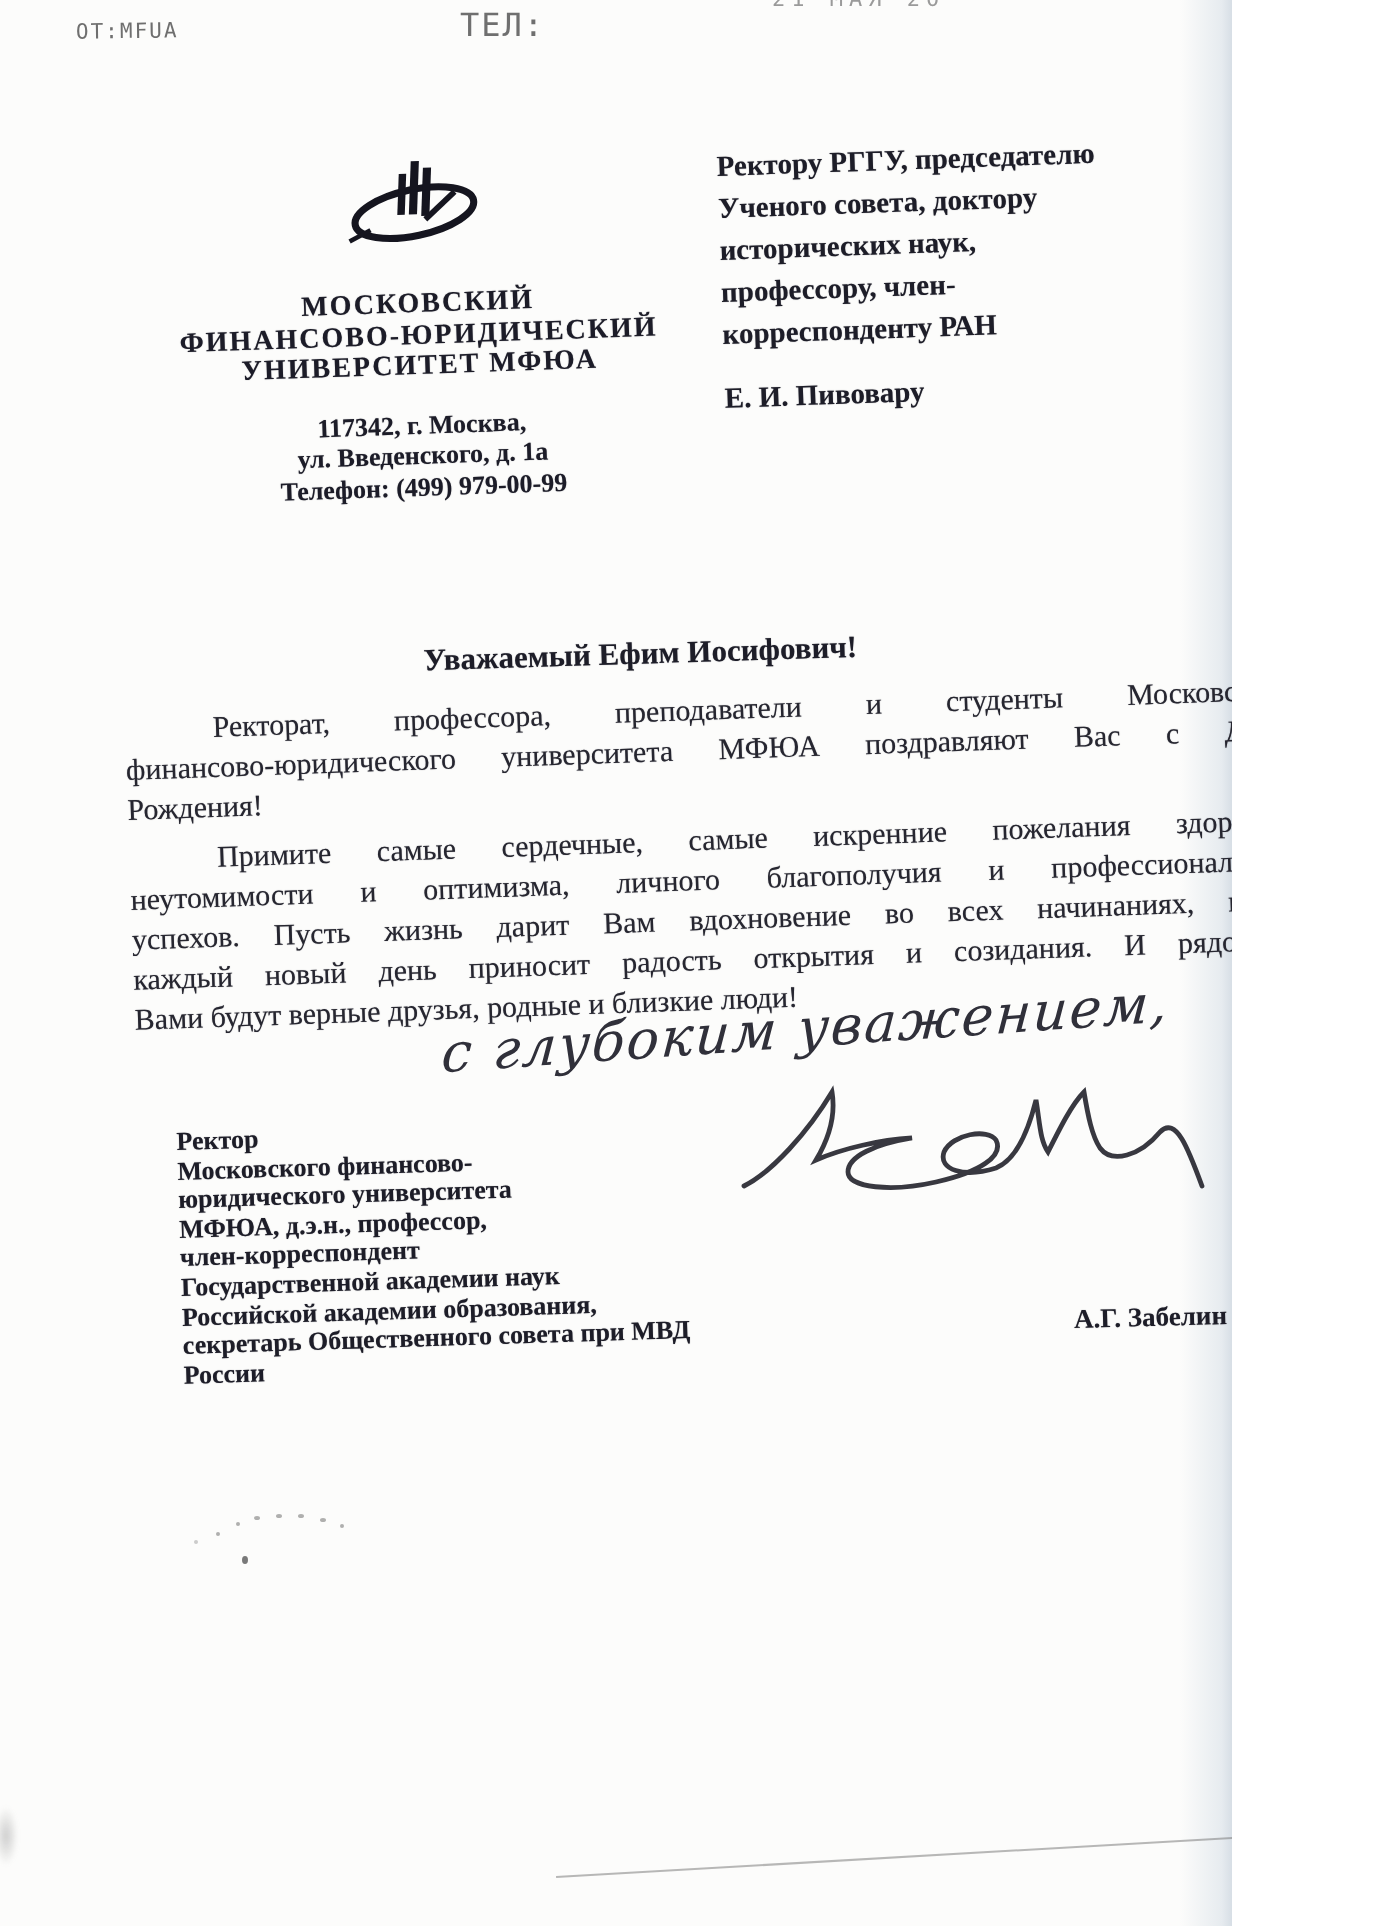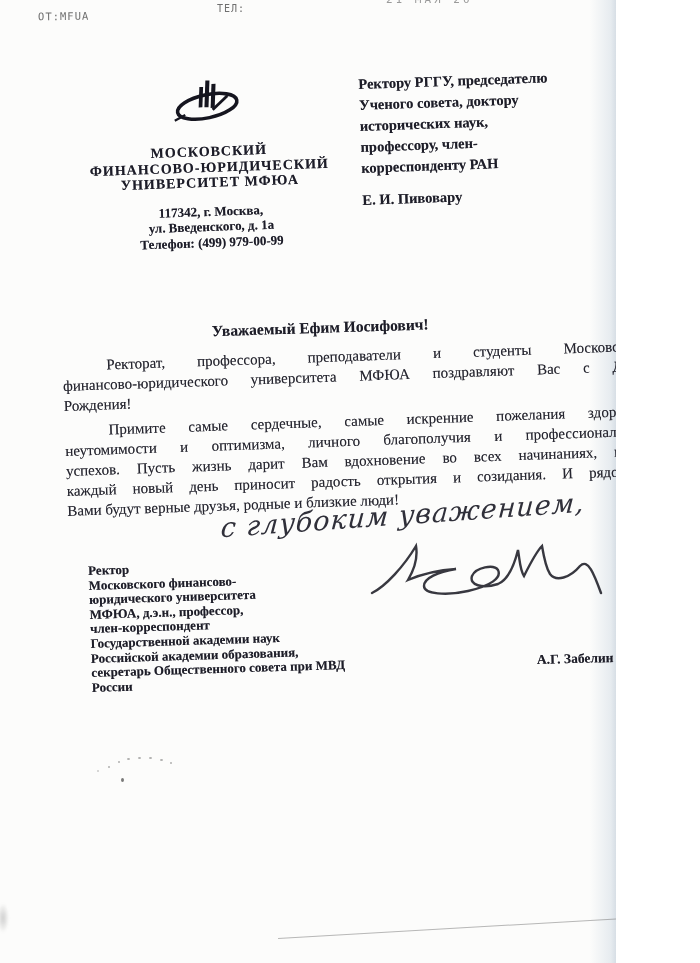--- a/index.html
+++ b/index.html
@@ -6,21 +6,21 @@
   .page {
     position:relative; width:616px; height:963px;
     background:#fcfcfb; overflow:hidden;
     font-family:"Liberation Serif", serif; color:#232323;
   }
   .abs { position:absolute; }
 
   
   .fax { font-family:"DejaVu Sans Mono", monospace; color:#6f6f6f; letter-spacing:1px; }
   .fax-from { left:38px; top:10px; font-size:10.5px; transform:rotate(-0.8deg); }
-  .fax-tel  { left:217px; top:3px;  font-size:10px; }
+  .fax-tel  { left:230px; top:3px;  font-size:16px; }
   .fax-date { left:386px; top:-7px; font-size:11px; color:#8a8a8a; opacity:.85; letter-spacing:3px; }
 
   
   .smudge-top-right { left:643px; top:-6px; width:26px; height:46px;
     background:radial-gradient(ellipse at 50% 0%, rgba(85,95,105,.55), rgba(85,95,105,0) 70%);
     filter:blur(2px); }
   .right-band { right:0; top:0; width:26px; height:963px;
     background:linear-gradient(to right, rgba(214,223,231,0), rgba(204,215,225,.45) 80%, rgba(178,193,208,.5)); }
   .bottom-edge-line { left:278px; top:938px; width:388px; height:0;
     border-top:1.3px solid rgba(125,125,125,.55); transform:rotate(-3.3deg); transform-origin:left top; }

